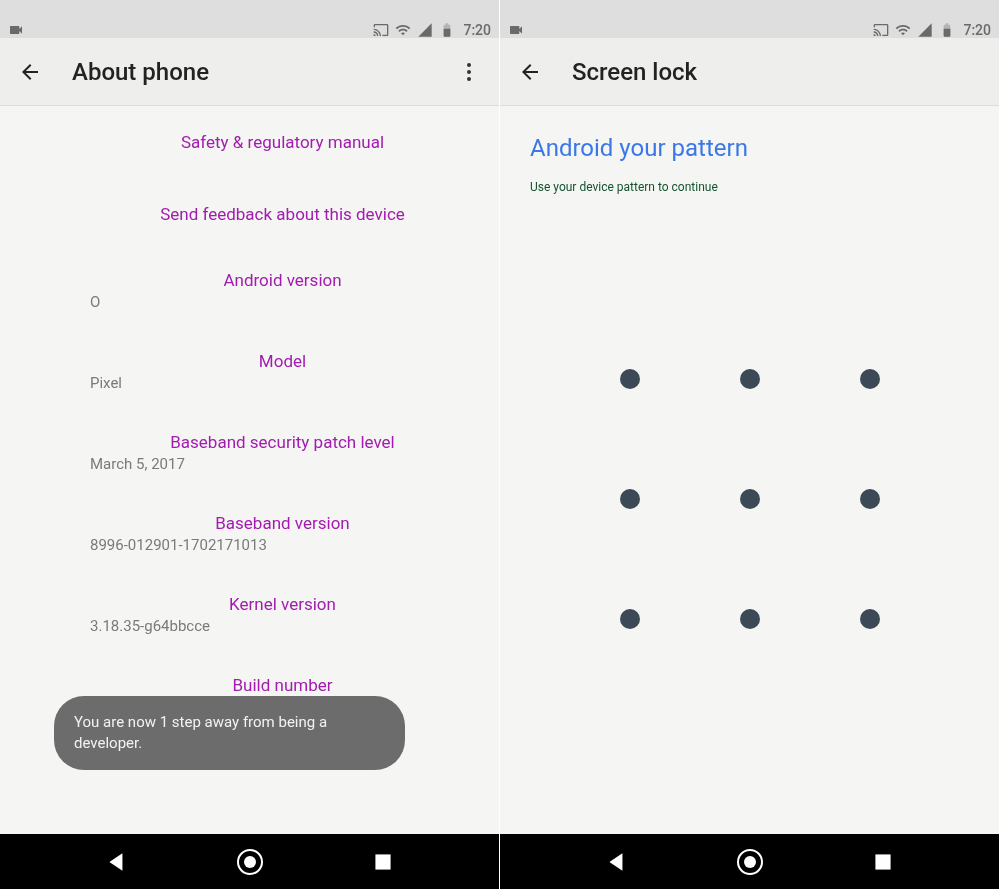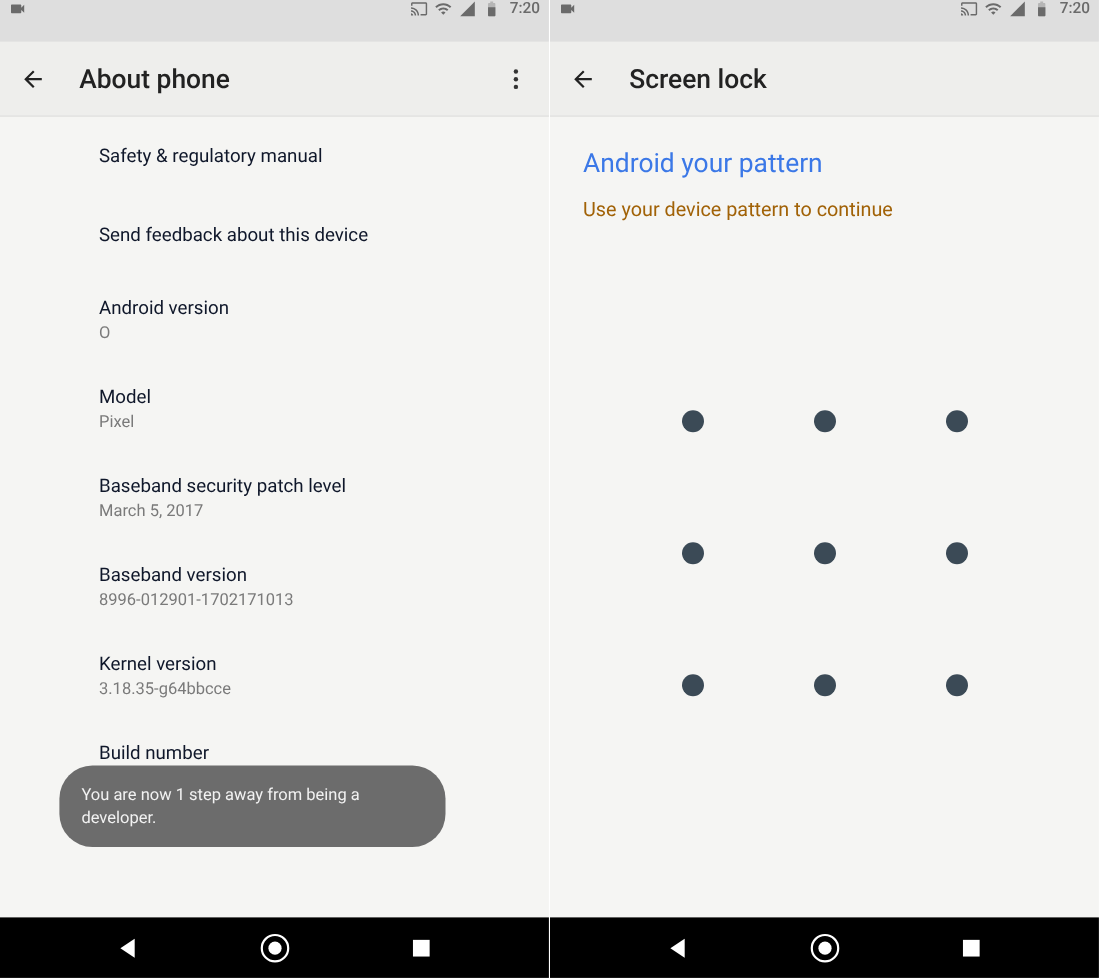--- a/index.html
+++ b/index.html
@@ -18,21 +18,21 @@
     position: relative;
     display: flex;
     flex-direction: column;
     border-right: 1px solid #fff;
   }
   
   .statusbar {
     height: 38px;
     background: #dedede;
     display: flex;
-    align-items: flex-start;
+    align-items: flex-end;
     padding: 0 8px;
     color: #6a6a6a;
     font-size: 14px;
   }
   .statusbar .left { display:flex; align-items:center; gap:6px; }
   .statusbar .right { margin-left:auto; display:flex; align-items:center; gap:6px; }
   .statusbar svg { width:16px; height:16px; fill:#6a6a6a; }
   .statusbar .clock { font-weight:500; margin-left:2px; }
   
   .appbar {
@@ -58,21 +58,22 @@
     flex:1;
     overflow:hidden;
     position:relative;
   }
   .list .row {
     padding: 20px 24px 20px 90px;
   }
   .list .row.singletitle { padding-top:26px; padding-bottom:26px; }
   .list .row .label {
     font-size: 17px;
-    color: #0f172a;
+    color: #a21caf;
+    text-align: center;
   }
   .list .row .sub {
     font-size: 15px;
     color: #7a7a7a;
     margin-top: 3px;
   }
   
   .toast {
     position:absolute;
     left: 54px;
@@ -101,22 +102,22 @@
   
   .confirm-head {
     padding: 28px 30px 10px 30px;
   }
   .confirm-head .hl {
     color: #3b78e7;
     font-size: 24px;
     font-weight:400;
   }
   .confirm-head .sl {
-    color: #a16207;
-    font-size: 18px;
+    color: #14532d;
+    font-size: 12px;
     margin-top: 18px;
   }
   .pattern-area {
     flex:1;
     display:flex;
     align-items:center;
     justify-content:center;
     padding-bottom: 40px;
   }
   .pattern-grid {

